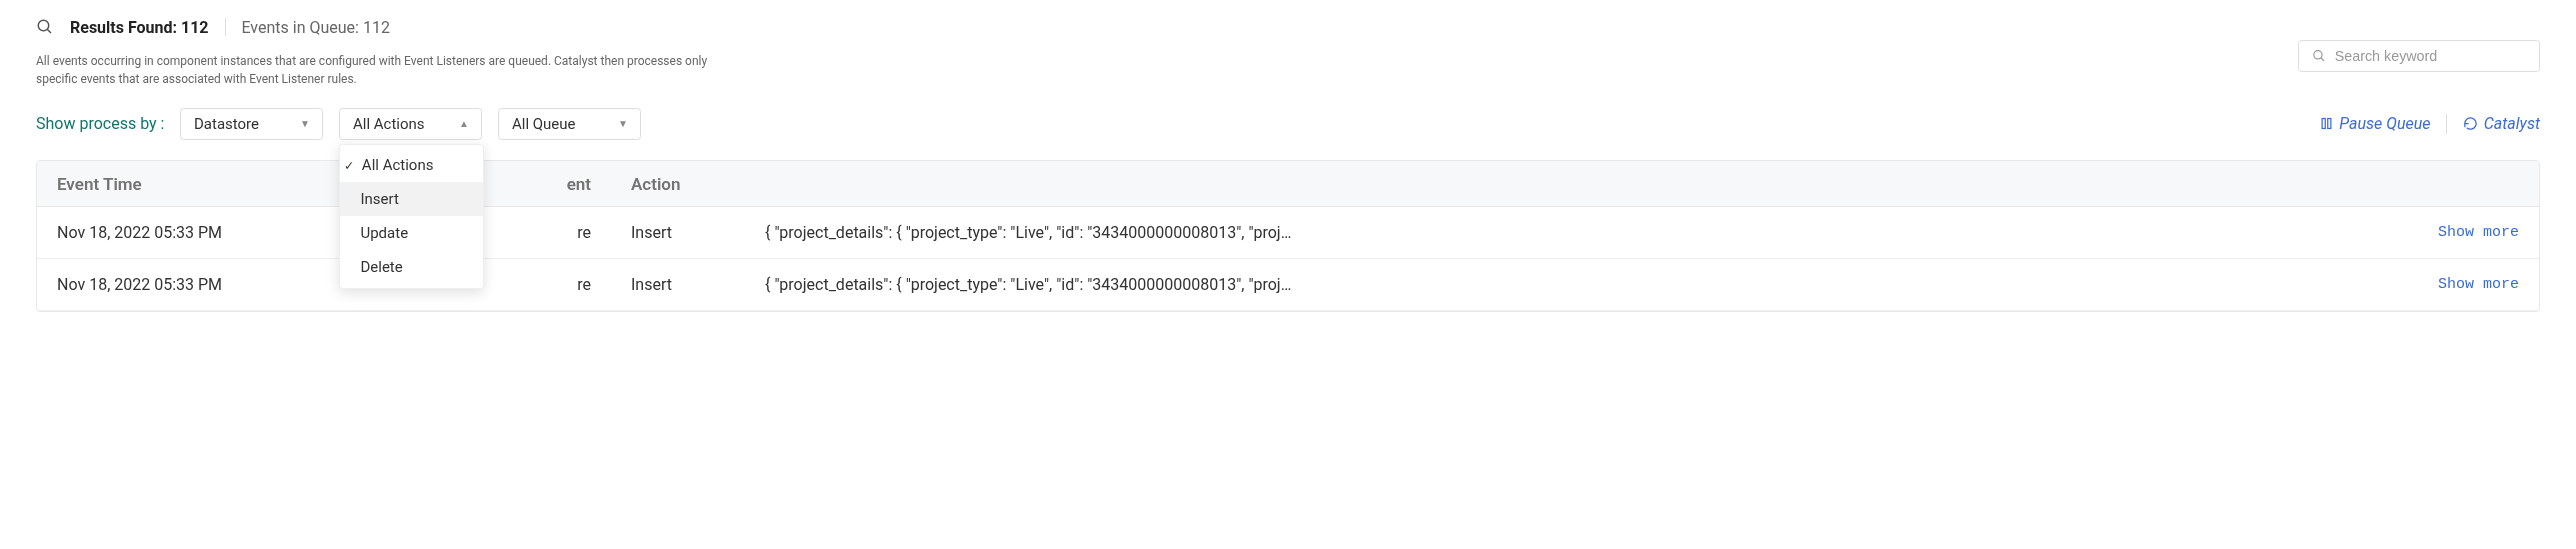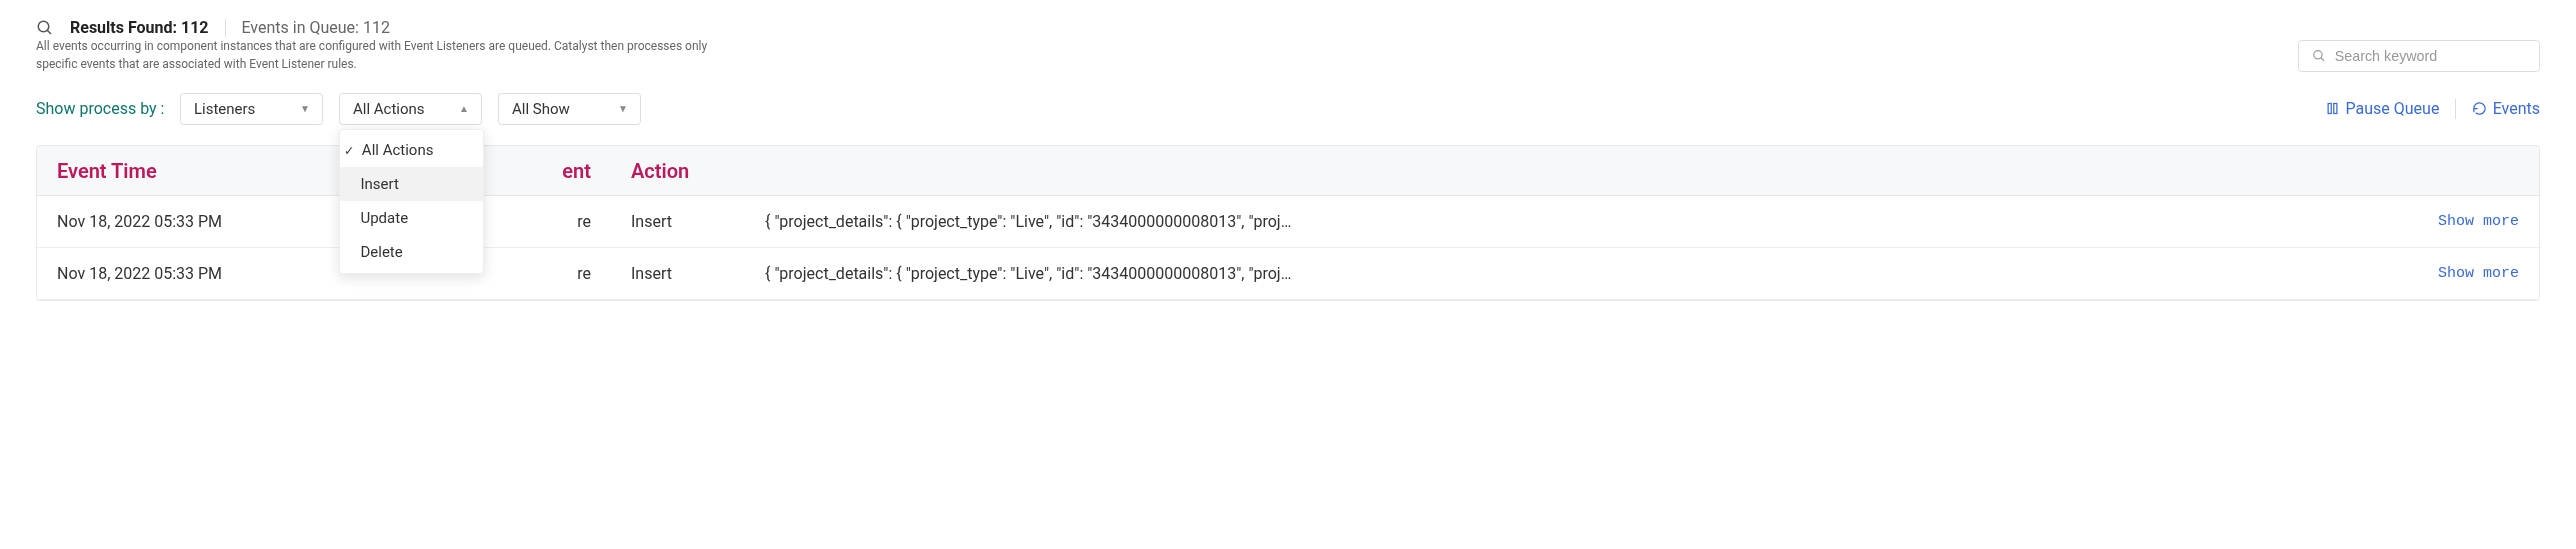--- a/index.html
+++ b/index.html
@@ -14,23 +14,23 @@
       display: flex;
       justify-content: space-between;
       align-items: flex-start;
       margin-bottom: 7.2px;
     }
     .top-left {
       flex: 1;
     }
     .results-line {
       display: flex;
-      align-items: center;
+      align-items: flex-start;
       gap: 16px;
-      margin-bottom: 0;
+      margin-bottom: 15px;
       color: #333;
     }
     .results-line .sep {
       width: 0.9px;
       height: 18px;
       background: #ddd;
     }
     .results-found {
       font-weight: 700;
       color: #222;
@@ -124,20 +124,21 @@
       background: #f2f2f2;
     }
     .dropdown .option.indent {
       padding-left: 20px;
     }
     .right-actions {
       margin-left: auto;
       display: flex;
       align-items: center;
       gap: 16px;
+      font-style: italic;
     }
     .right-actions .sep {
       width: 0.9px;
       height: 20px;
       background: #ddd;
     }
     .action-link {
       display: flex;
       align-items: center;
       gap: 5.4px;
@@ -152,23 +153,23 @@
       border-radius: 3.6px;
       overflow: hidden;
     }
     .thead {
       display: flex;
       background: #f7f8f9;
       border-bottom: 0.9px solid #e8e8e8;
     }
     .th {
       padding: 12.5px 20px;
-      font-size: 20px;
+      font-size: 17px;
       font-weight: 600;
-      color: #be185d;
+      color: #737373;
     }
     .col-time { width: 296px; }
     .col-comp { width: 278px; }
     .col-action { width: 134px; }
     .col-data { flex: 1; display: flex; align-items: center; }
     .trow {
       display: flex;
       border-bottom: 0.9px solid #eee;
       align-items: center;
     }
@@ -222,60 +223,60 @@
       </svg>
     <input type="text" placeholder="Search keyword" style="">
   </div>
 </div>
 
 <div class="filter-row">
   <span class="filter-label">Show process by :</span>
 
   <div class="select-wrap">
     <div class="select">
-      <span>Listeners</span>
+      <span>Datastore</span>
       <span class="caret">▼</span>
     </div>
   </div>
 
   <div class="select-wrap">
     <div class="select">
       <span>All Actions</span>
       <span class="caret">▲</span>
     </div>
     <div class="dropdown">
       <div class="option selected">All Actions</div>
       <div class="option highlight indent">Insert</div>
       <div class="option indent">Update</div>
       <div class="option indent">Delete</div>
     </div>
   </div>
 
   <div class="select-wrap">
     <div class="select">
-      <span>All Show</span>
+      <span>All Queue</span>
       <span class="caret">▼</span>
     </div>
   </div>
 
   <div class="right-actions">
     <div class="action-link">
       <svg width="15" height="15" viewBox="0 0 24 24" fill="none" stroke-width="2">
           <rect x="5" y="4" width="5" height="16"></rect>
           <rect x="14" y="4" width="5" height="16"></rect>
         </svg>
       <span>Pause Queue</span>
     </div>
     <span class="sep"></span>
     <div class="action-link">
       <svg width="15" height="15" viewBox="0 0 24 24" fill="none" stroke-width="2">
           <path d="M3 12a9 9 0 1 1 3 6.7"></path>
           <polyline points="3 18 3 12 9 12" fill="none"></polyline>
         </svg>
-      <span>Events</span>
+      <span>Catalyst</span>
     </div>
   </div>
 </div>
 
 <div class="table">
   <div class="thead">
     <div class="th col-time">Event Time</div>
     <div class="th col-comp" style="text-align:right;">ent</div>
     <div class="th col-action">Action</div>
   </div>

